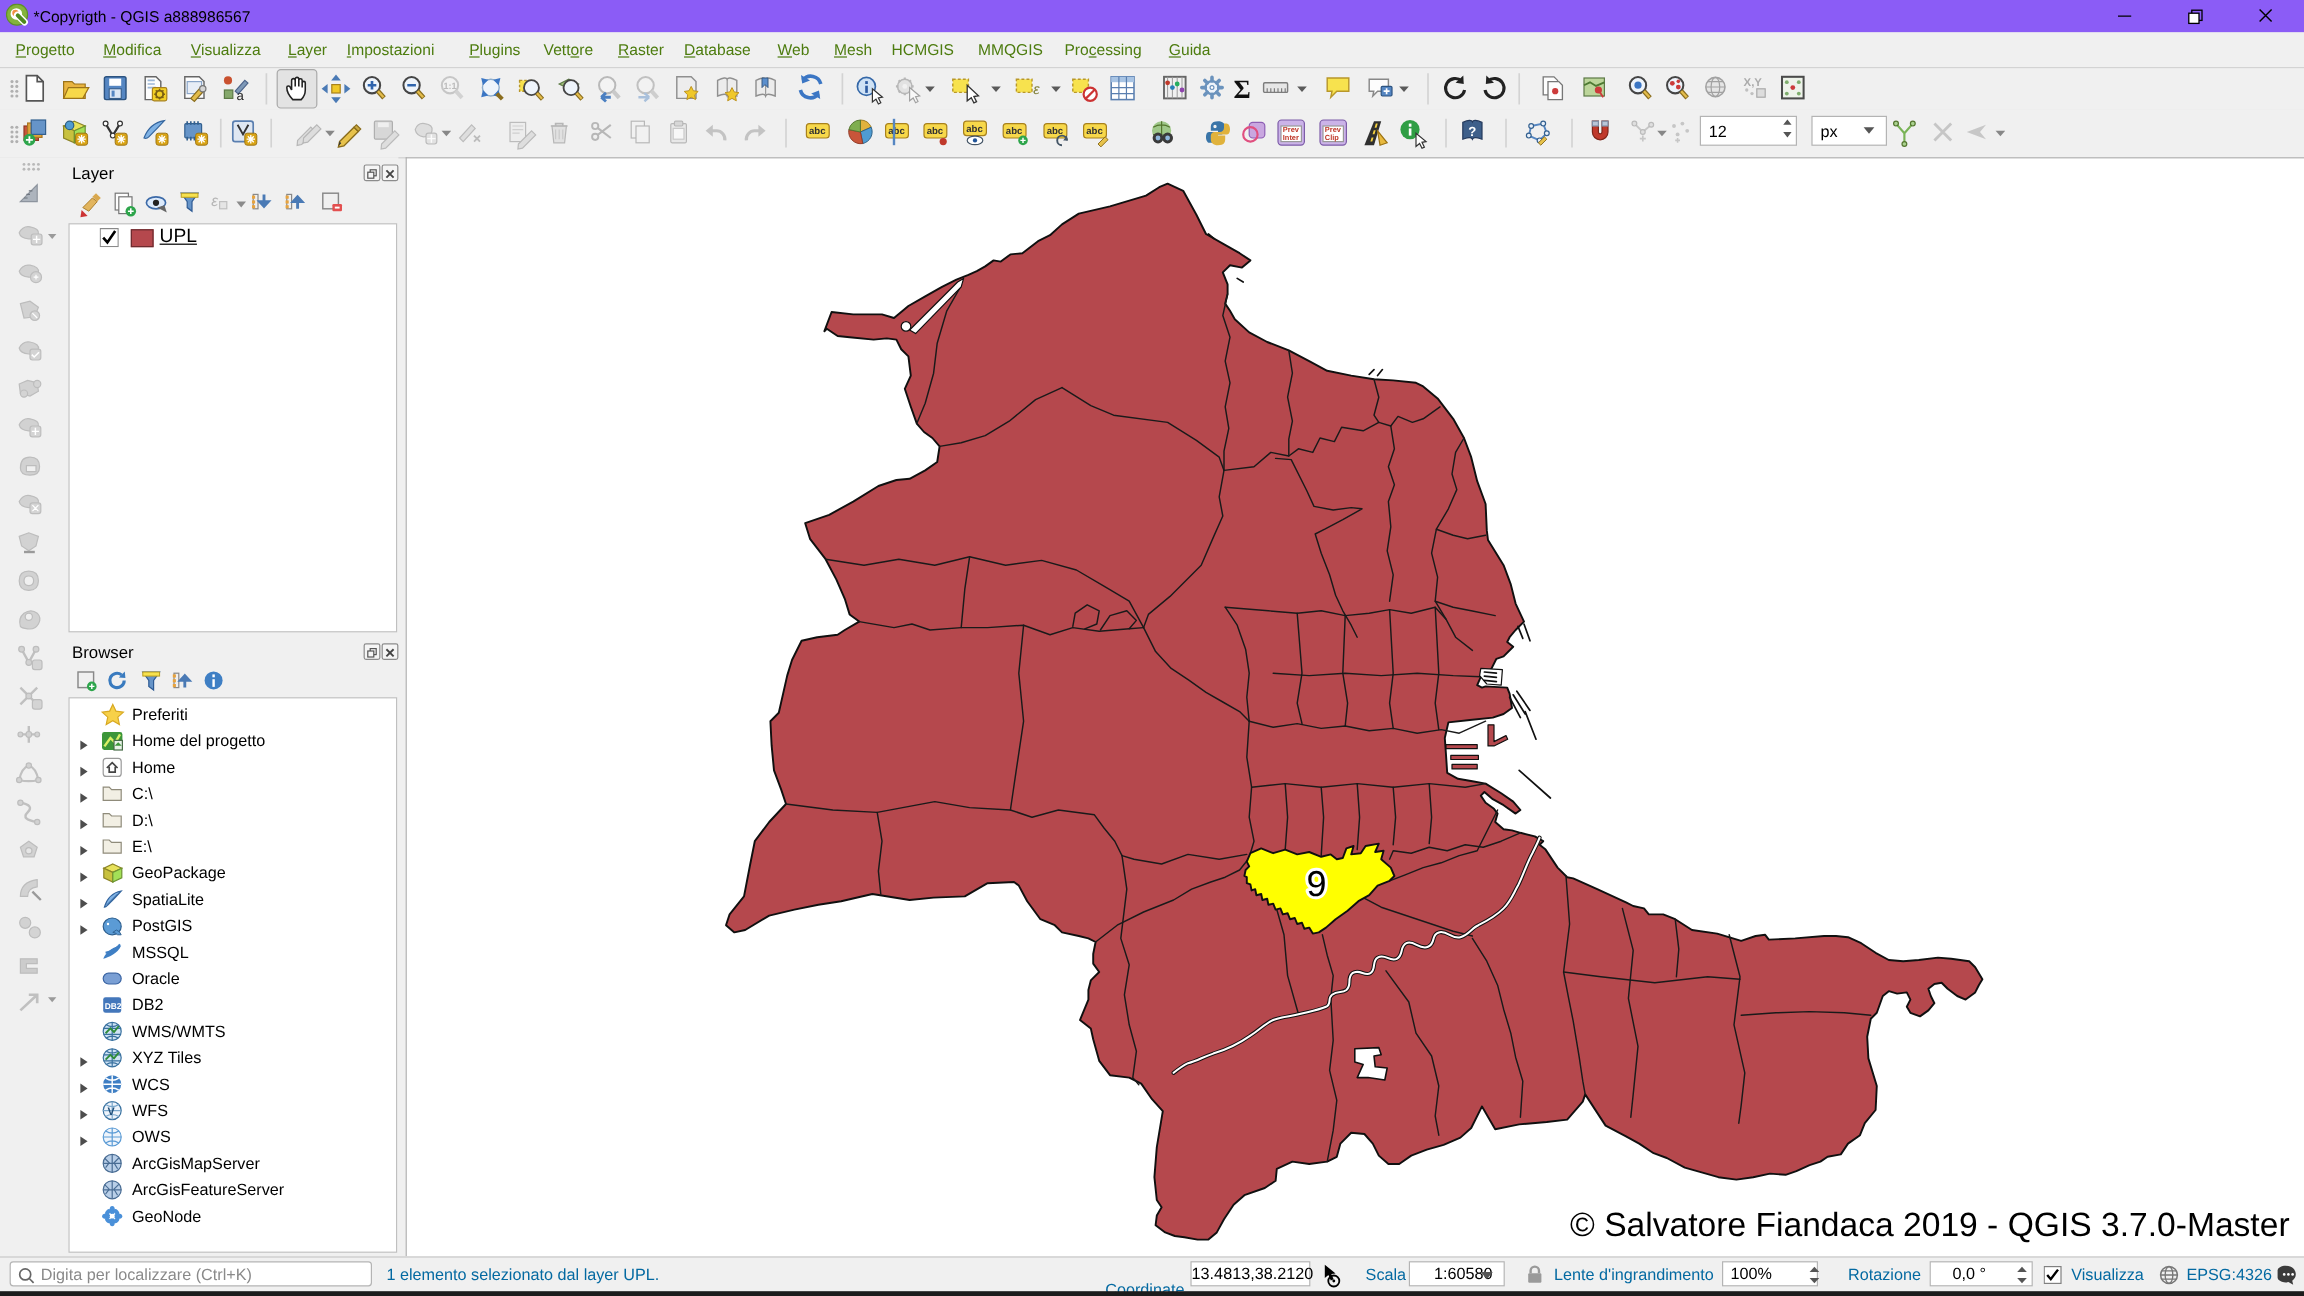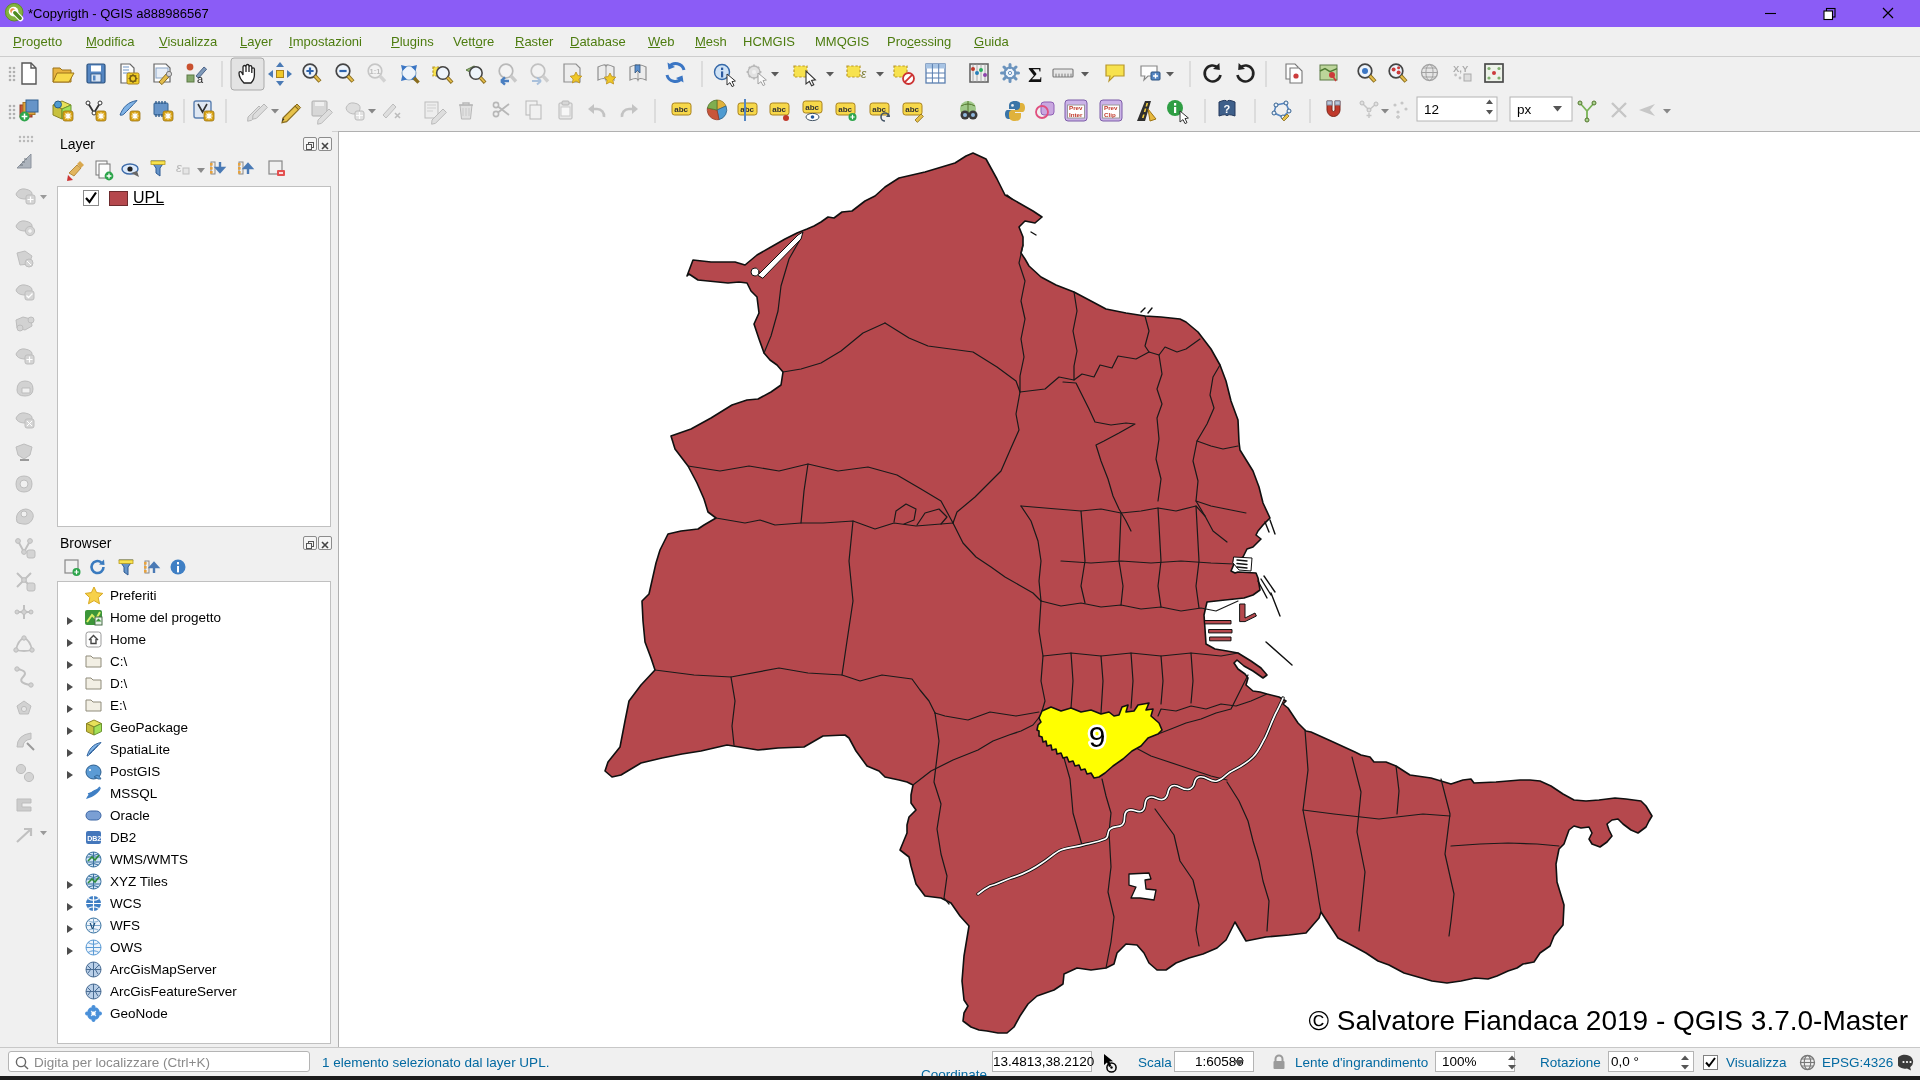--- a/index.html
+++ b/index.html
@@ -1059,21 +1059,21 @@
       <rect x="2.5" y="7" width="11" height="8" rx="1" fill="#9a9a9a"></rect>
       <path d="M4.5,7 V5 a3.5,3.5 0 0 1 7,0 V7" fill="none" stroke="#9a9a9a" stroke-width="2"></path>
     </svg>
   <div class="sbtext" style="left:1295px;">Lente d'ingrandimento</div>
   <div class="sbbox" style="left:1435px;width:80px;padding:2px 0 0 6px;">100%</div>
   <svg class="abs" style="left:1505px;top:5px" width="14" height="20">
       <path d="M3,7 L11,7 L7,2.6 Z" fill="#555"></path>
       <path d="M3,12 L11,12 L7,16.4 Z" fill="#555"></path>
     </svg>
   <div class="sbtext" style="left:1540px;">Rotazione</div>
-  <div class="sbbox" style="left:1608px;width:86px;padding:2px 0 0 2px;">0,0 °</div>
+  <div class="sbbox" style="left:1608px;width:86px;padding:2px 0 0 18px;">0,0 °</div>
   <svg class="abs" style="left:1678px;top:5px" width="14" height="20">
       <path d="M3,7 L11,7 L7,2.6 Z" fill="#555"></path>
       <path d="M3,12 L11,12 L7,16.4 Z" fill="#555"></path>
     </svg>
   <svg class="abs" style="left:1703px;top:7px" width="16" height="16">
       <rect x="0.5" y="0.5" width="14" height="14" fill="#fff" stroke="#808080"></rect>
       <path d="M3,7.5 L6,11 L12,3" fill="none" stroke="#000" stroke-width="2"></path>
     </svg>
   <div class="sbtext" style="left:1726px;">Visualizza</div>
   <svg class="abs" style="left:1799px;top:6px" width="17" height="17" viewBox="0 0 17 17">

